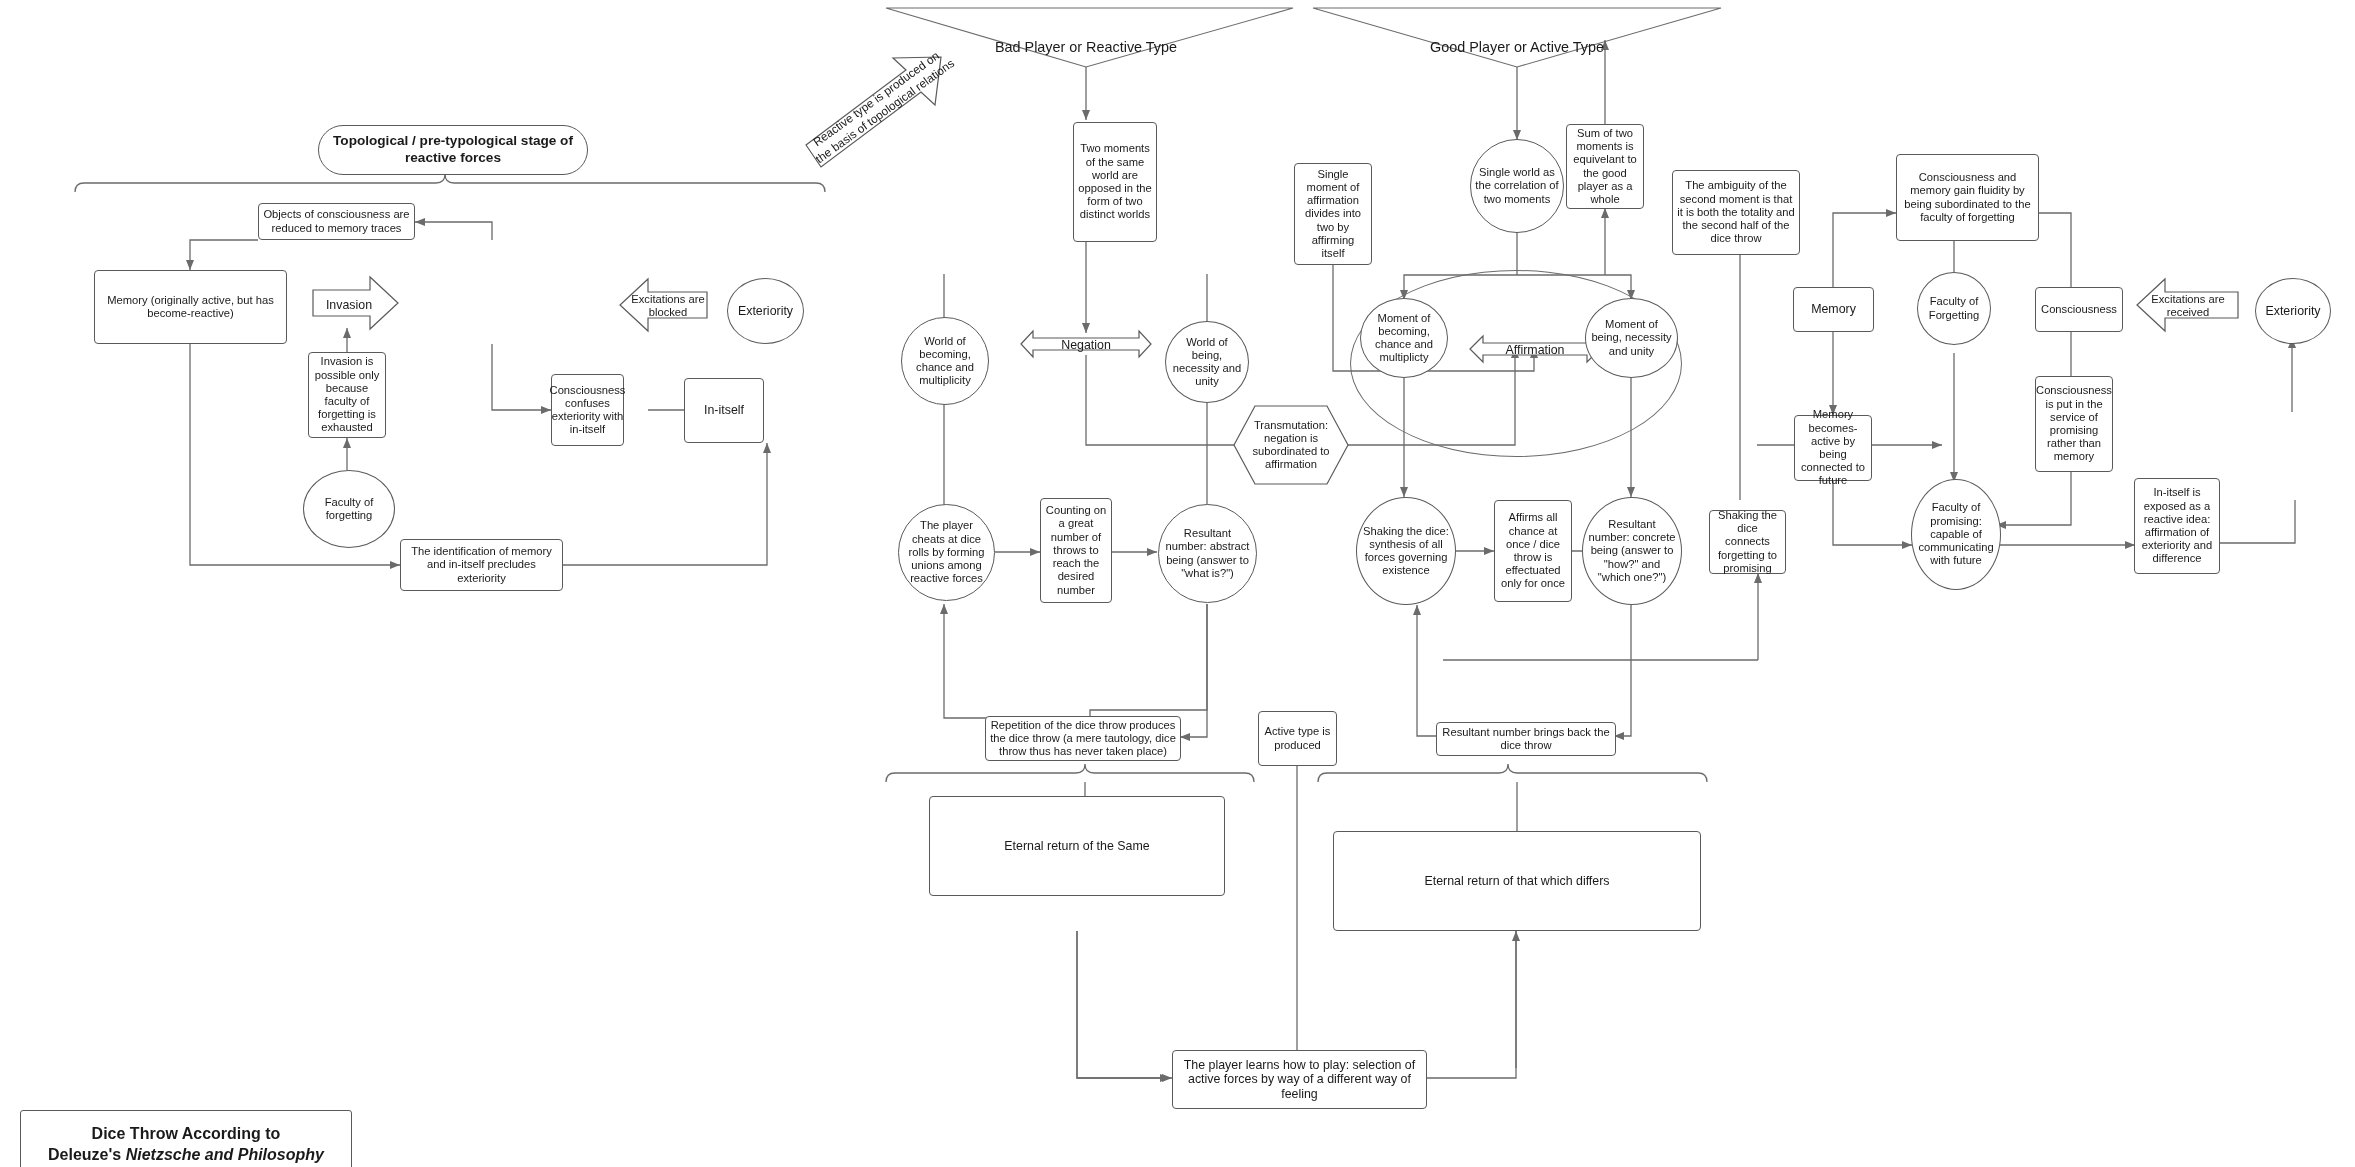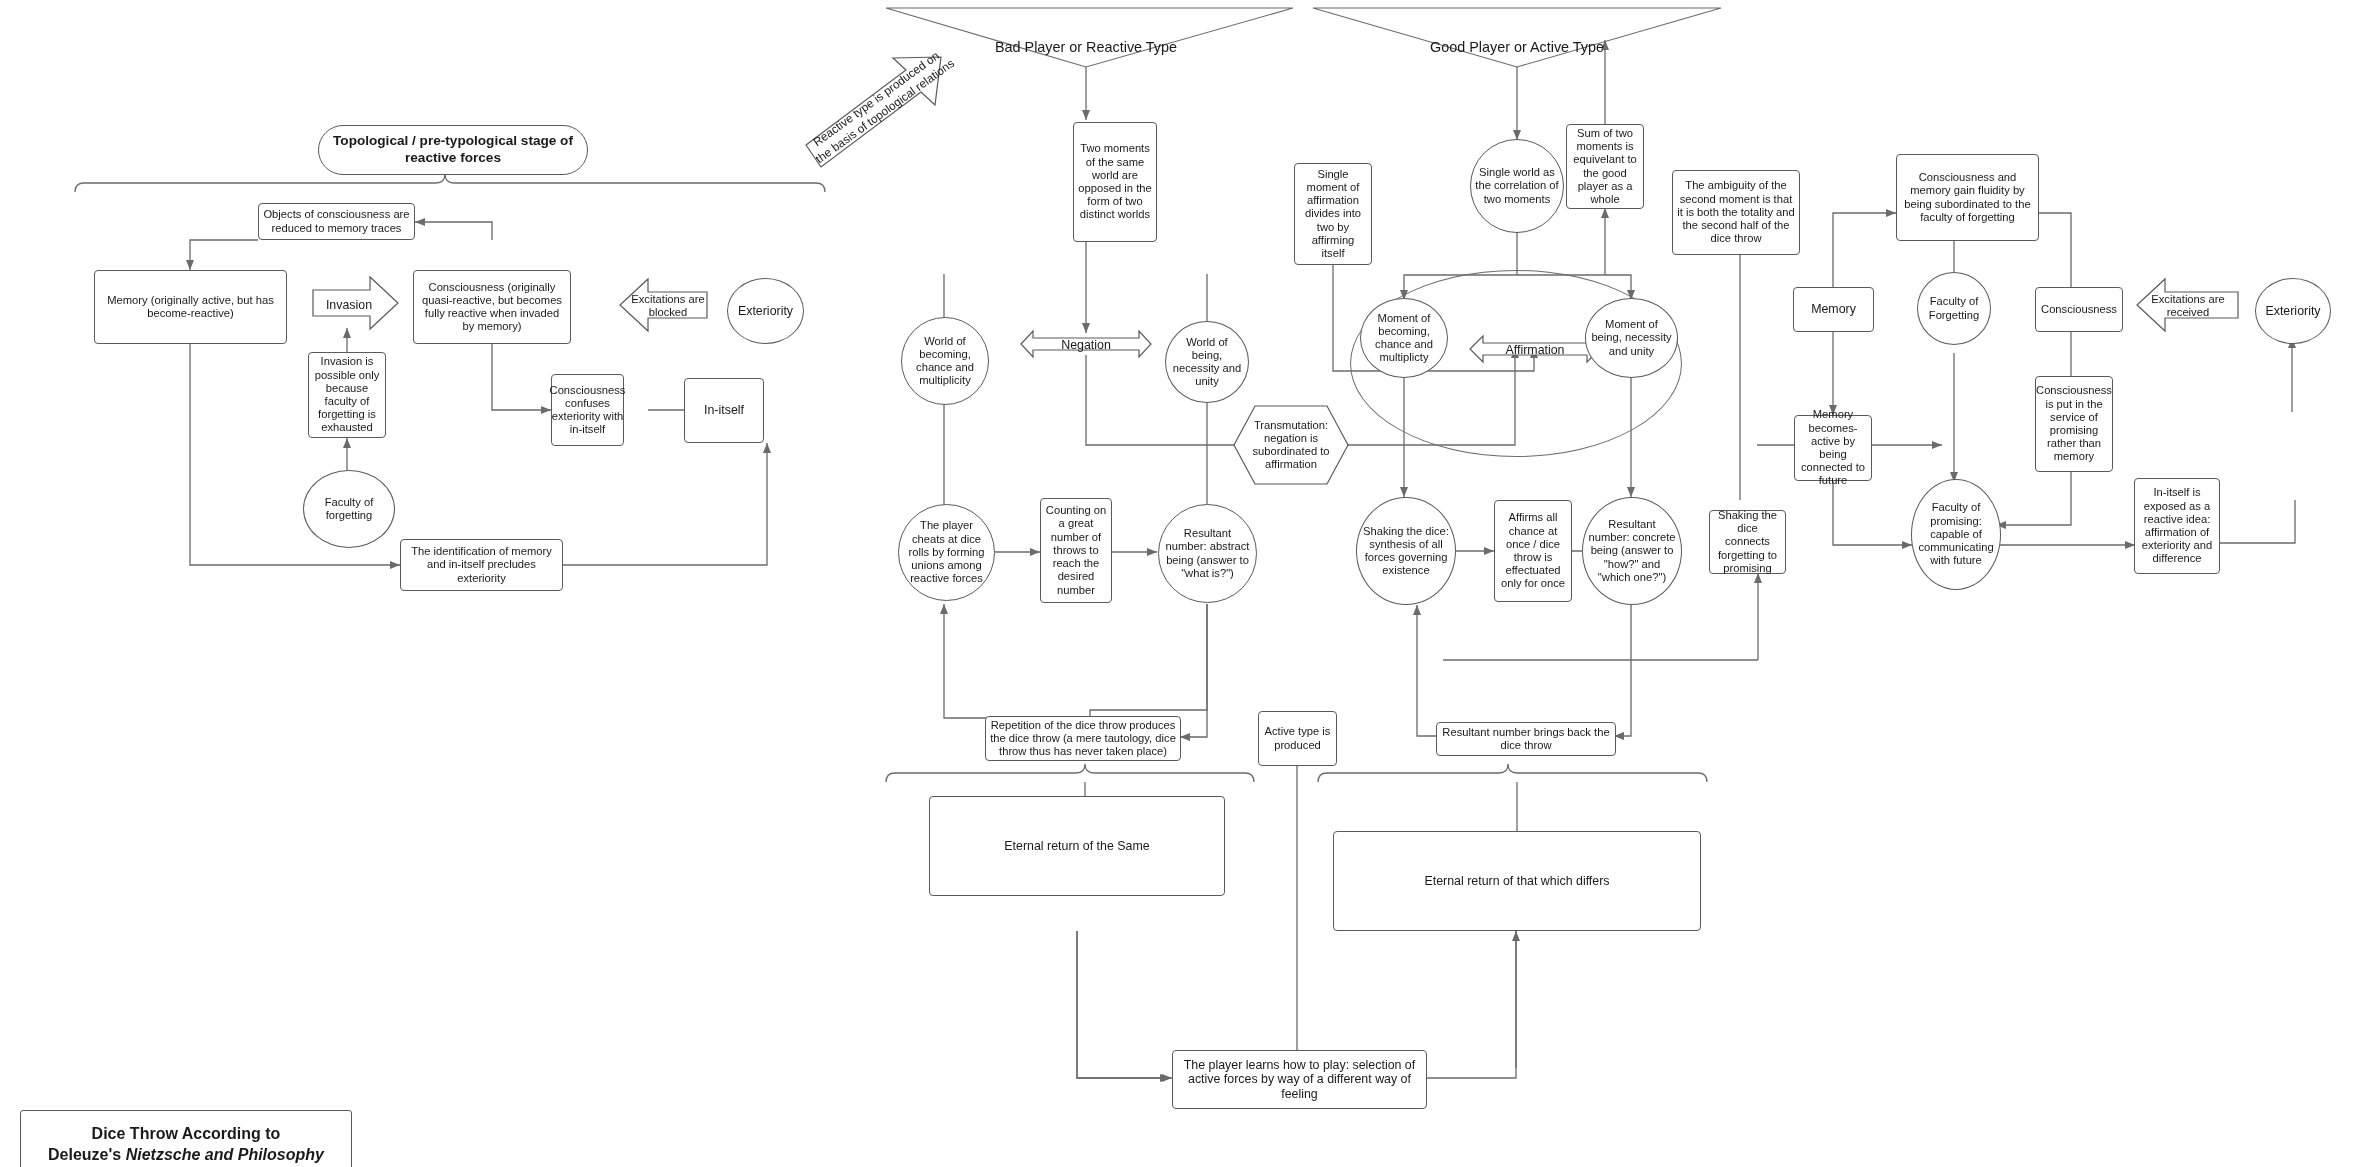--- a/index.html
+++ b/index.html
@@ -199,23 +199,20 @@
   </div>
 
   <div class="node rect f11" style="left:258px;top:203px;width:157px;height:37px;">
     <span>Objects of consciousness are reduced to memory traces</span>
   </div>
 
   <div class="node rect f11" style="left:94px;top:270px;width:193px;height:74px;">
     <span>Memory (originally active, but has become-reactive)</span>
   </div>
 
-  <div class="node rect f11" style="left:413px;top:270px;width:158px;height:74px;">
-    <span>Consciousness (originally quasi-reactive, but becomes fully reactive when invaded by memory)</span>
-  </div>
 
   <div class="node circ f12" style="left:727px;top:278px;width:77px;height:66px;">
     <span>Exteriority</span>
   </div>
 
   <div class="node rect f11" style="left:308px;top:352px;width:78px;height:86px;">
     <span>Invasion is possible only because faculty of forgetting is exhausted</span>
   </div>
 
   <div class="node rect f11" style="left:551px;top:374px;width:73px;height:72px;">

